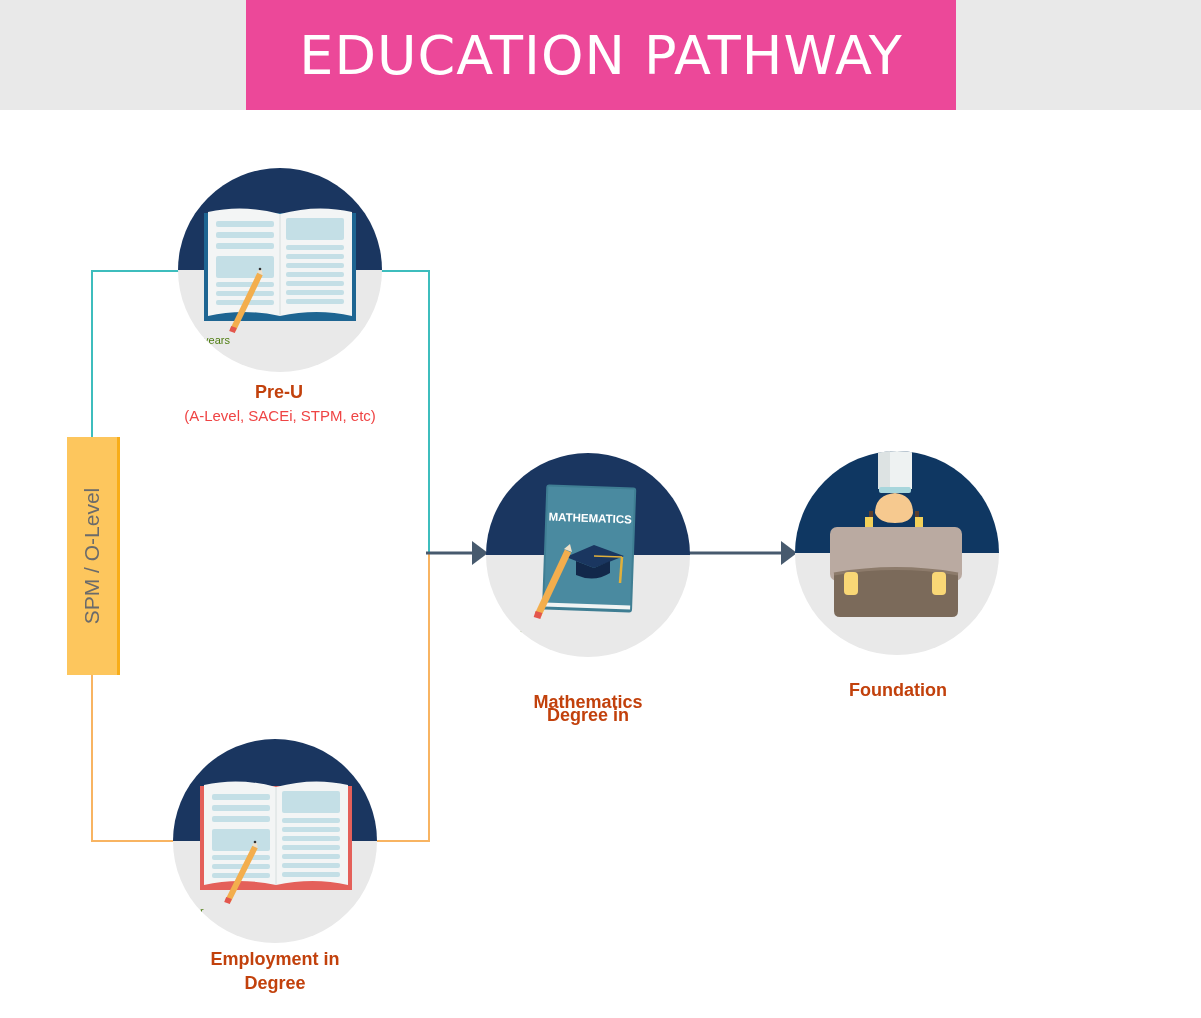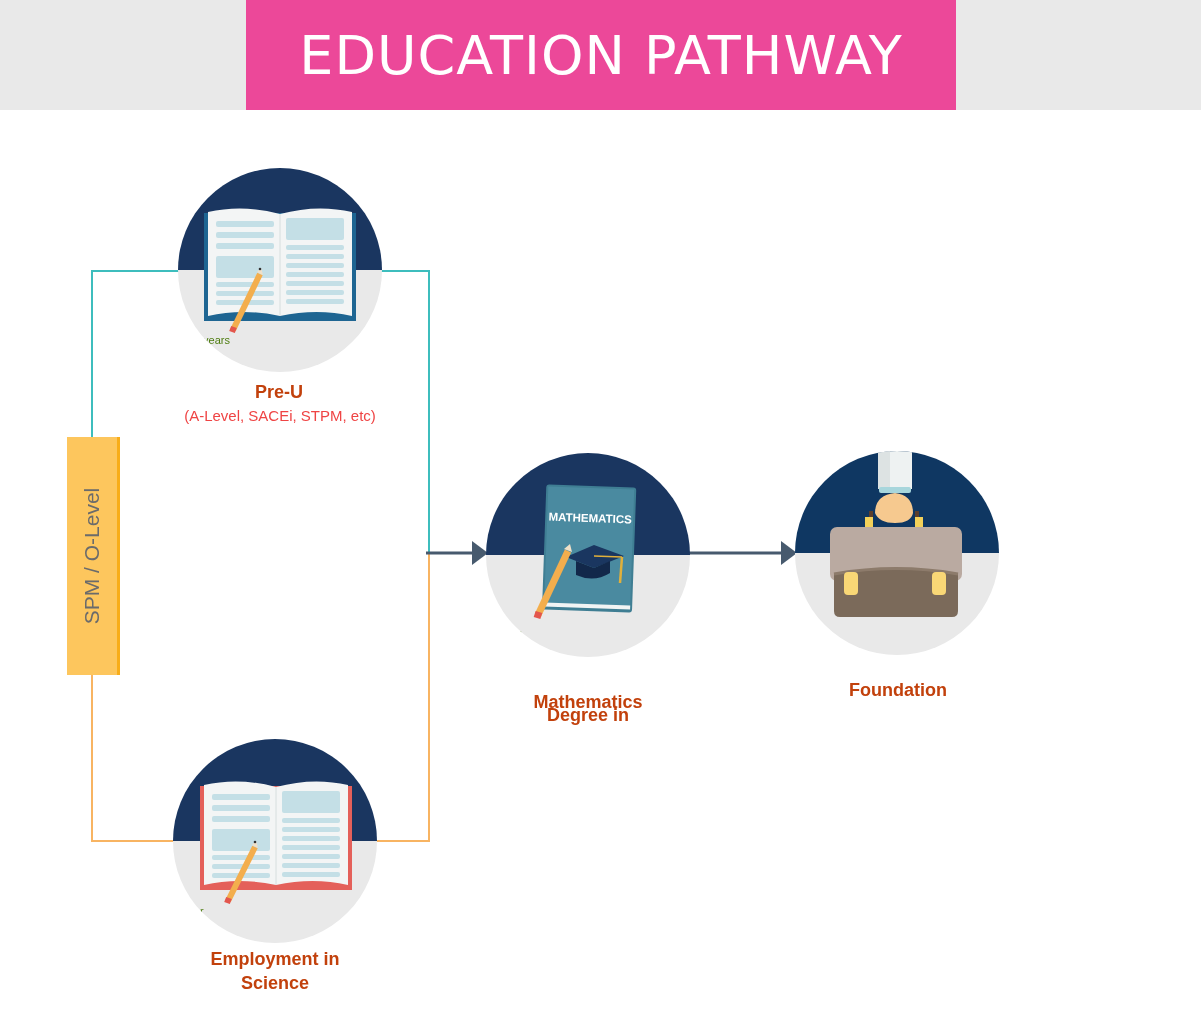--- a/index.html
+++ b/index.html
@@ -121,21 +121,21 @@
       <rect x="109" y="133" width="58" height="5" rx="2"></rect>
     </g>
     <line x1="82" y1="108" x2="55" y2="162" stroke="#f3ae4d" stroke-width="6"></line>
     <polygon points="79,106 85,109 83,102" fill="#f0e0c8"></polygon>
     <circle cx="82" cy="103" r="1.3" fill="#333"></circle>
     <line x1="56" y1="159" x2="54" y2="164" stroke="#e3564d" stroke-width="6"></line>
   </svg>
   <div class="duration" style="top:166px;">3 year</div>
 </div>
 <div class="caption" style="left:175px; top:948px; width:200px;">Employment in</div>
-<div class="caption" style="left:175px; top:972px; width:200px;">Science</div>
+<div class="caption" style="left:175px; top:972px; width:200px;">Degree</div>
 
 <div class="node" style="left:486px; top:453px;">
   <div class="top-half"></div>
   <div class="bottom-half"></div>
   <svg class="icon" viewBox="0 0 204 204">
     <g transform="rotate(2 102 100)">
       <rect x="58" y="33" width="90" height="125" rx="3" fill="#3f7e93"></rect>
       <rect x="60" y="35" width="86" height="118" fill="#4a8aa0"></rect>
       <rect x="60" y="151" width="86" height="4" fill="#f1f4f4"></rect>
       <text x="103" y="69" text-anchor="middle" font-family="Liberation Sans, sans-serif" font-weight="700" font-size="11.5" fill="#ffffff">MATHEMATICS</text>

